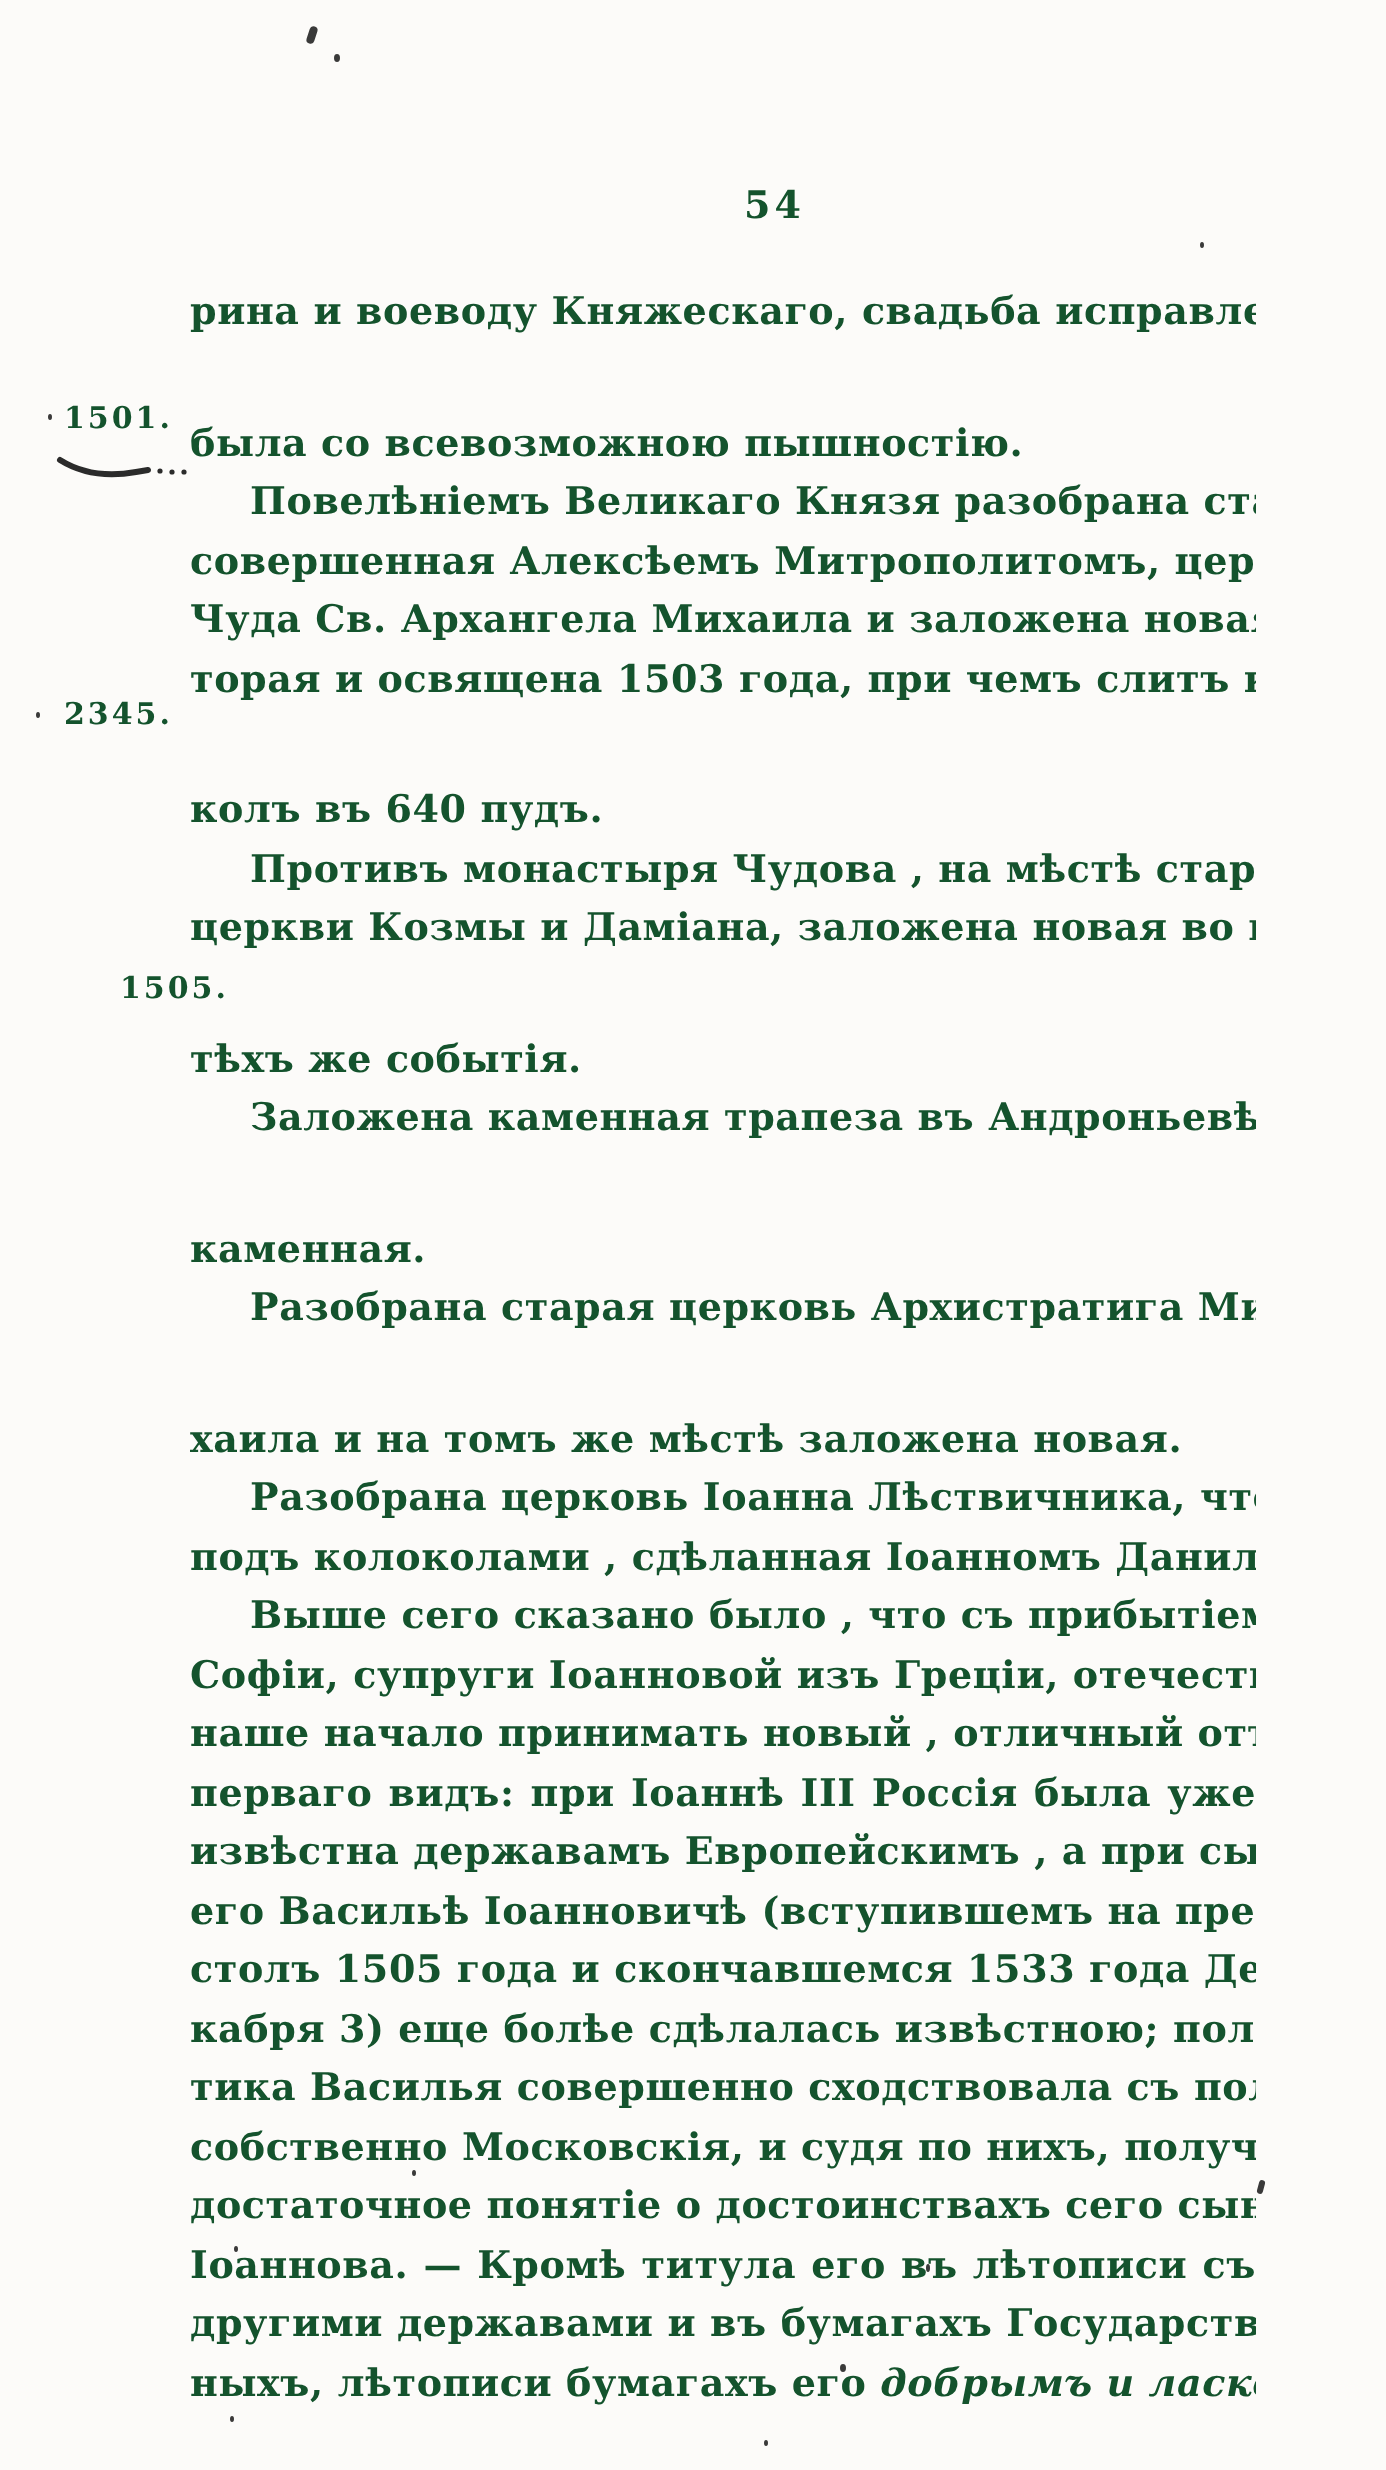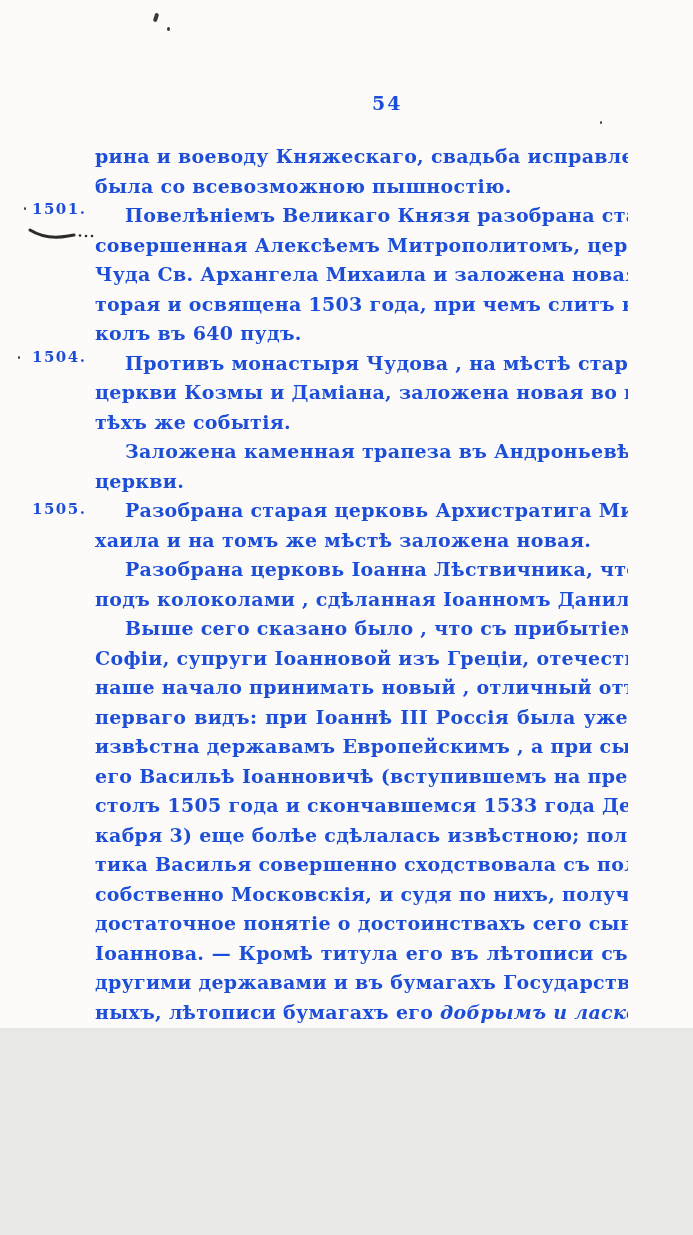--- a/index.html
+++ b/index.html
@@ -1,21 +1,21 @@
 <!DOCTYPE html>
 <html><head>
 <meta charset="utf-8">
 <style>
   html,body{margin:0;padding:0;background:#e8e8e6;}
   .page{
     position:relative;
-    width:693px;height:1028px;
+    width:693px;height:1235px;
     background:#fcfbf9;
     font-family:"DejaVu Serif", serif;
-    color:#1d4ed8;
+    color:#14532d;
     font-weight:700;
     overflow:hidden;
     box-sizing:border-box;
   }
   .pagenum{
     position:absolute;
     top:92px;left:372px;
     font-size:19px;
     letter-spacing:2px;
   }
@@ -28,34 +28,35 @@
     line-height:29.5px;
     height:29.5px;
     letter-spacing:0.3px;
     text-align:justify;
     text-align-last:justify;
     overflow:hidden;
     white-space:nowrap;
   }
   .pline.end{
     text-align-last:left;
+    margin-top:36px;
   }
   .pline.indent{
     text-indent:30px;
   }
   .ital{font-style:italic;}
   .year{
     position:absolute;
     left:32px;
     font-size:15px;
     letter-spacing:1.5px;
   }
   .y1501{top:200px;}
   .y1504{top:348px;}
-  .y1505{top:500px;}
+  .y1505{top:485px;margin-left:28px;}
   .flourish{
     position:absolute;
     left:28px;top:227px;
     width:72px;height:16px;
   }
   .speck{
     position:absolute;
     background:#3a3a3a;
     border-radius:50%;
   }
@@ -67,21 +68,21 @@
 
   <div class="pagenum">54</div>
 
   <div class="year y1501">1501.</div>
   <svg class="flourish" viewBox="0 0 72 16">
     <path d="M2,3 Q18,13 40,9 L46,8" fill="none" stroke="#2b2b2b" stroke-width="3" stroke-linecap="round"></path>
     <circle cx="52" cy="8.5" r="1.3" fill="#2b2b2b"></circle>
     <circle cx="58" cy="9" r="1.3" fill="#2b2b2b"></circle>
     <circle cx="64" cy="9" r="1.3" fill="#2b2b2b"></circle>
   </svg>
-  <div class="year y1504">1504.</div>
+  <div class="year y1504">2345.</div>
   <div class="year y1505">1505.</div>
 
   <div class="textblock">
 
     <div>
       <div class="pline">рина и воеводу Княжескаго, свадьба исправлена</div>
       <div class="pline end">была со всевозможною пышностію.</div>
     </div>
 
     <div>
@@ -93,21 +94,21 @@
     </div>
 
     <div>
       <div class="pline indent">Противъ монастыря Чудова , на мѣстѣ старой</div>
       <div class="pline">церкви Козмы и Даміана, заложена новая во имя</div>
       <div class="pline end">тѣхъ же событія.</div>
     </div>
 
     <div>
       <div class="pline indent">Заложена каменная трапеза въ Андроньевѣ мо-</div>
-      <div class="pline end">церкви.</div>
+      <div class="pline end">каменная.</div>
     </div>
 
     <div>
       <div class="pline indent">Разобрана старая церковь Архистратига Ми-</div>
       <div class="pline end">хаила и на томъ же мѣстѣ заложена новая.</div>
     </div>
 
     <div>
       <div class="pline indent">Разобрана церковь Іоанна Лѣствичника, что</div>
       <div class="pline">подъ колоколами , сдѣланная Іоанномъ Данилови-</div>

